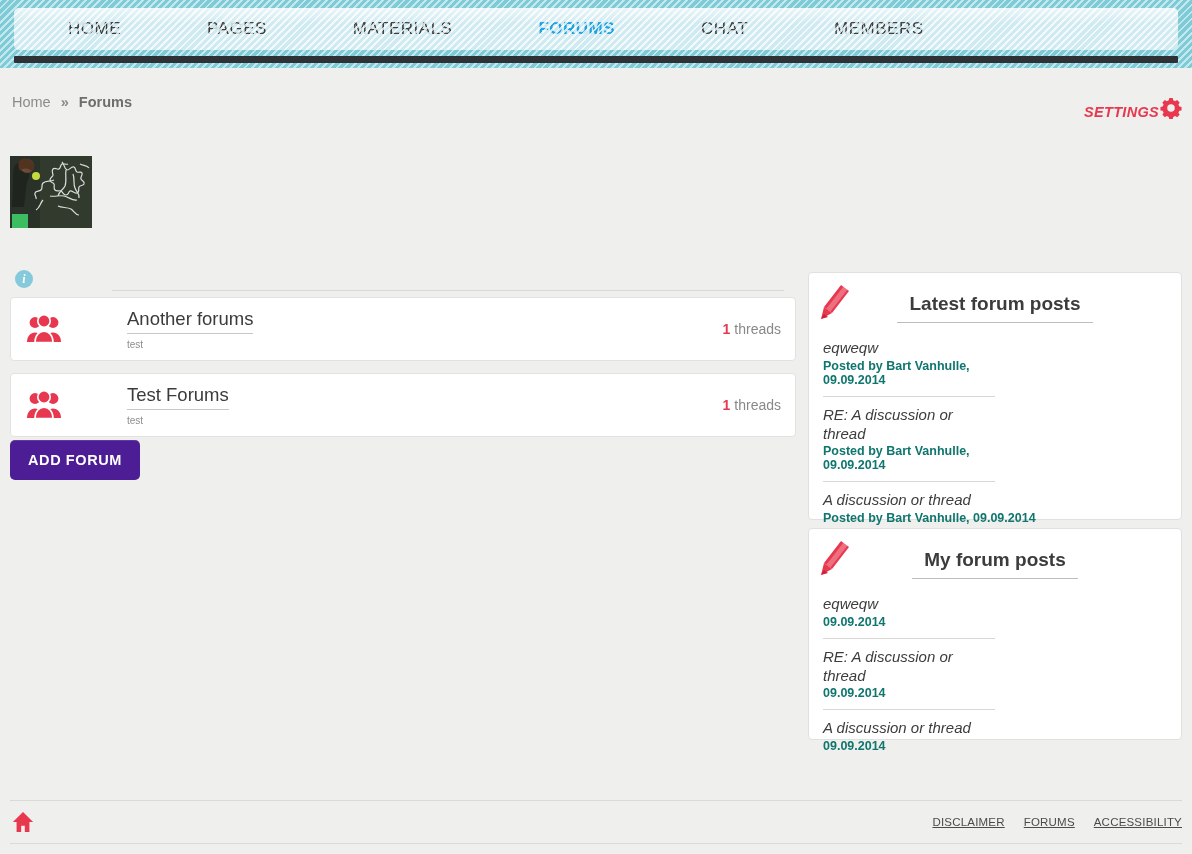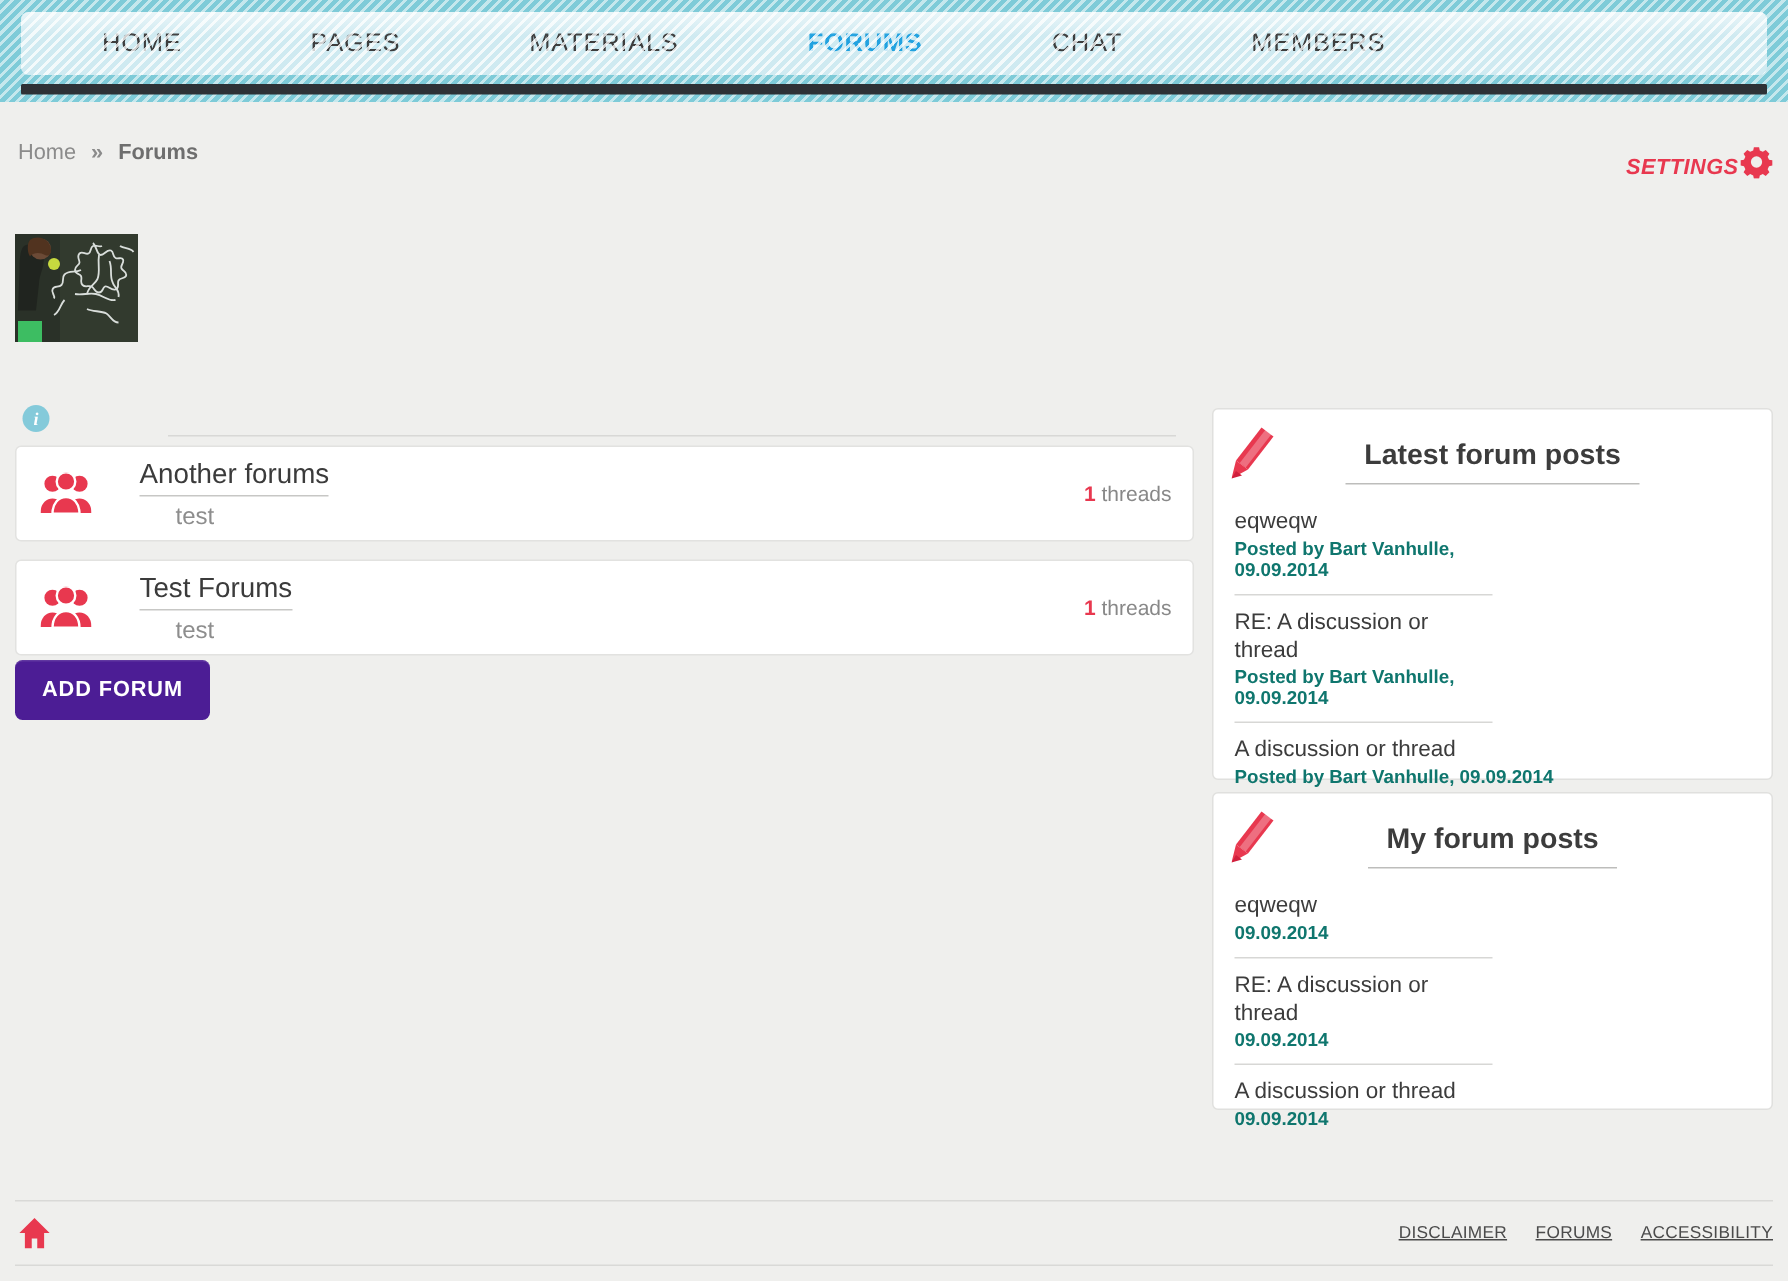--- a/index.html
+++ b/index.html
@@ -135,30 +135,31 @@
     cursor: pointer;
   }
   .forum-list { position: absolute; left: 10px; top: 297px; width: 786px; }
   .forum-card {
     background: #fff; border: 1px solid #e2e2e0;
     border-radius: 4px;
     height: 64px; margin-bottom: 12px;
     display: flex; align-items: center;
     padding: 0 14px 0 16px;
     position: relative;
+    gap: 34px;
   }
   .group-icon { width: 34px; height: 28px; flex: 0 0 34px; }
   .forum-text { margin-left: 32px; flex: 1 1 auto; }
   .forum-name {
     font-size: 18.5px; color: #3b3b3b;
     border-bottom: 1px solid #c7c7c5;
     display: inline-block; padding-bottom: 3px;
     cursor: pointer; text-decoration: none;
   }
-  .forum-desc { font-size: 16px; color: #8d8d8d; margin-top: 5px; margin-left: 24px; }
+  .forum-desc { font-size: 10px; color: #8d8d8d; margin-top: 5px; }
   .forum-threads { font-size: 14px; color: #888; white-space: nowrap; }
   .forum-threads b { color: #e8384f; font-weight: bold; }
 
   .add-forum-btn {
     position: absolute; left: 10px; top: 440px;
     background: #4c1d95; color: #fff;
     border: none; border-radius: 5px;
     font-size: 14.5px; font-weight: bold; letter-spacing: .6px;
     padding: 12px 18px; cursor: pointer;
     font-family: "Liberation Sans", sans-serif;
@@ -182,21 +183,21 @@
   .panel-title {
     margin: 0 auto; font-size: 19px; color: #3c3c3c;
     border-bottom: 1px solid #bdbdbb;
     padding: 0 12px 7px 12px;
     position: relative; top: 6px;
   }
   .panel-body { padding: 8px 18px 0 14px; }
   .post-item { padding-bottom: 9px; margin-bottom: 9px; }
   .post-item.sep { border-bottom: 1px solid #d7d7d5; width: 172px; }
   .post-title {
-    font-size: 15px; color: #3c3c3c;
+    font-size: 15px; font-style: italic; color: #3c3c3c;
     cursor: pointer; line-height: 1.25;
   }
   .post-meta {
     font-size: 12.5px; font-weight: bold; color: #0f766e;
     margin-top: 1px;
   }
 
   
   .footer-rule-top {
     position: absolute; left: 10px; top: 800px; width: 1172px; height: 1px;

